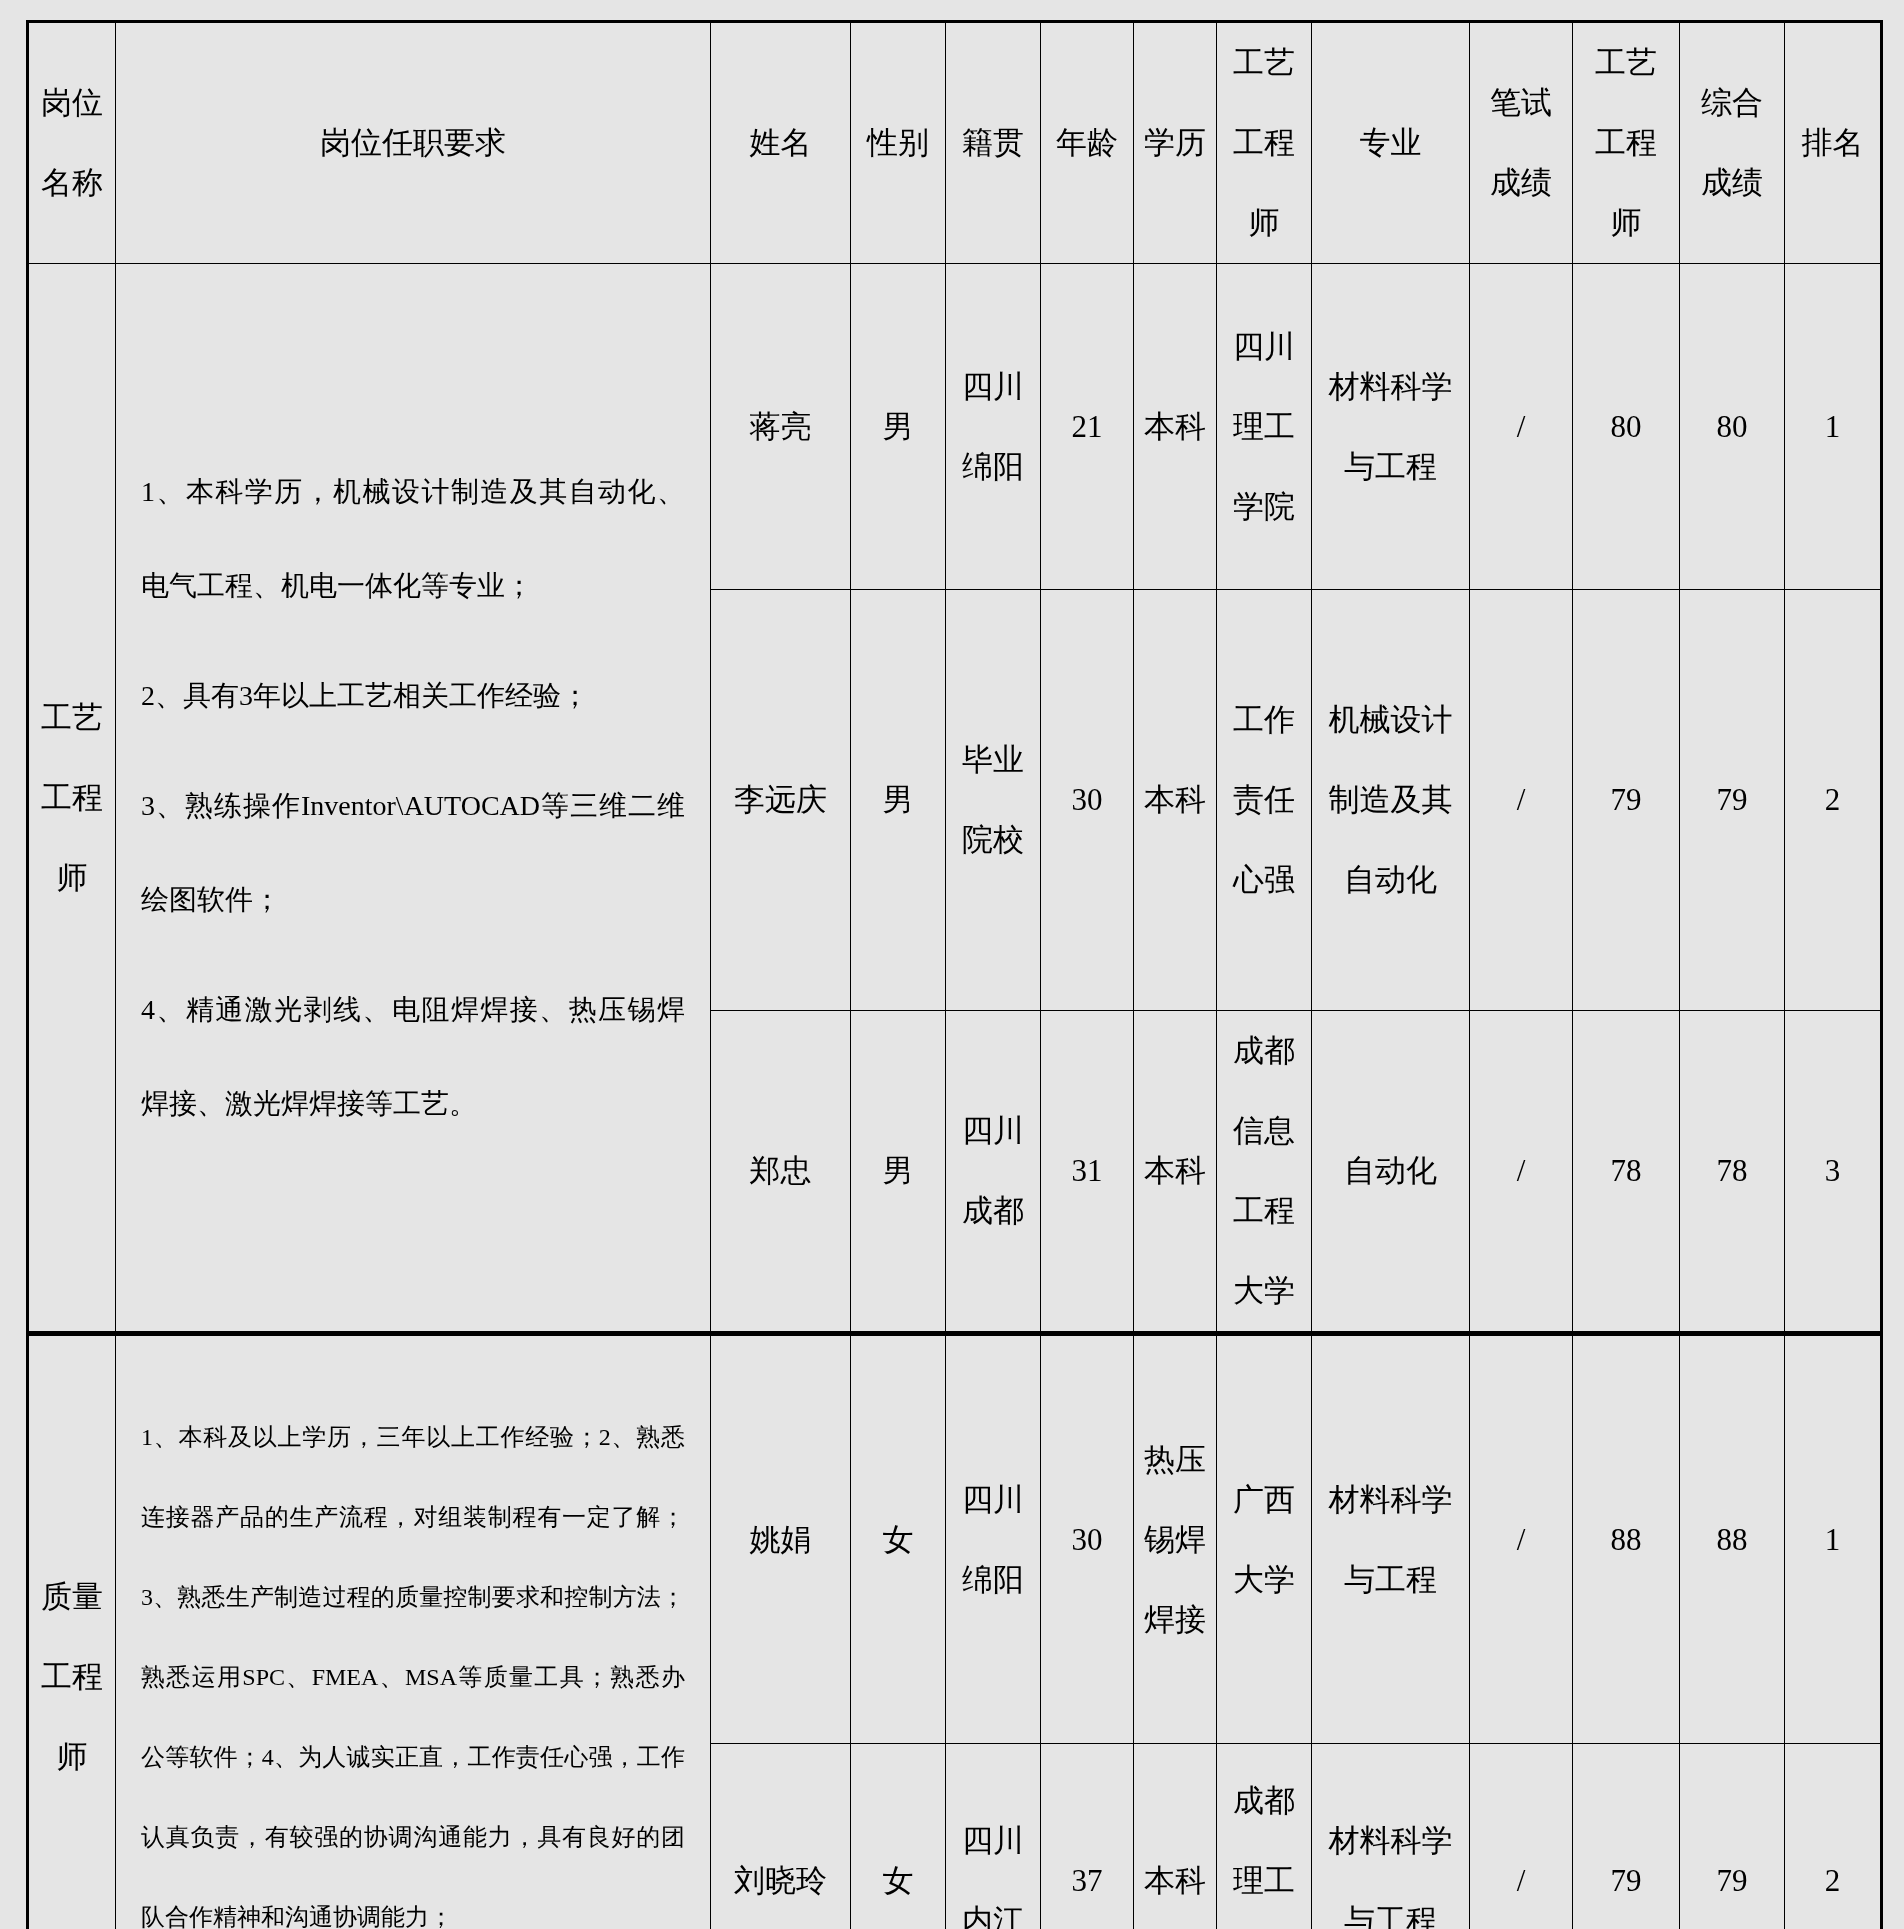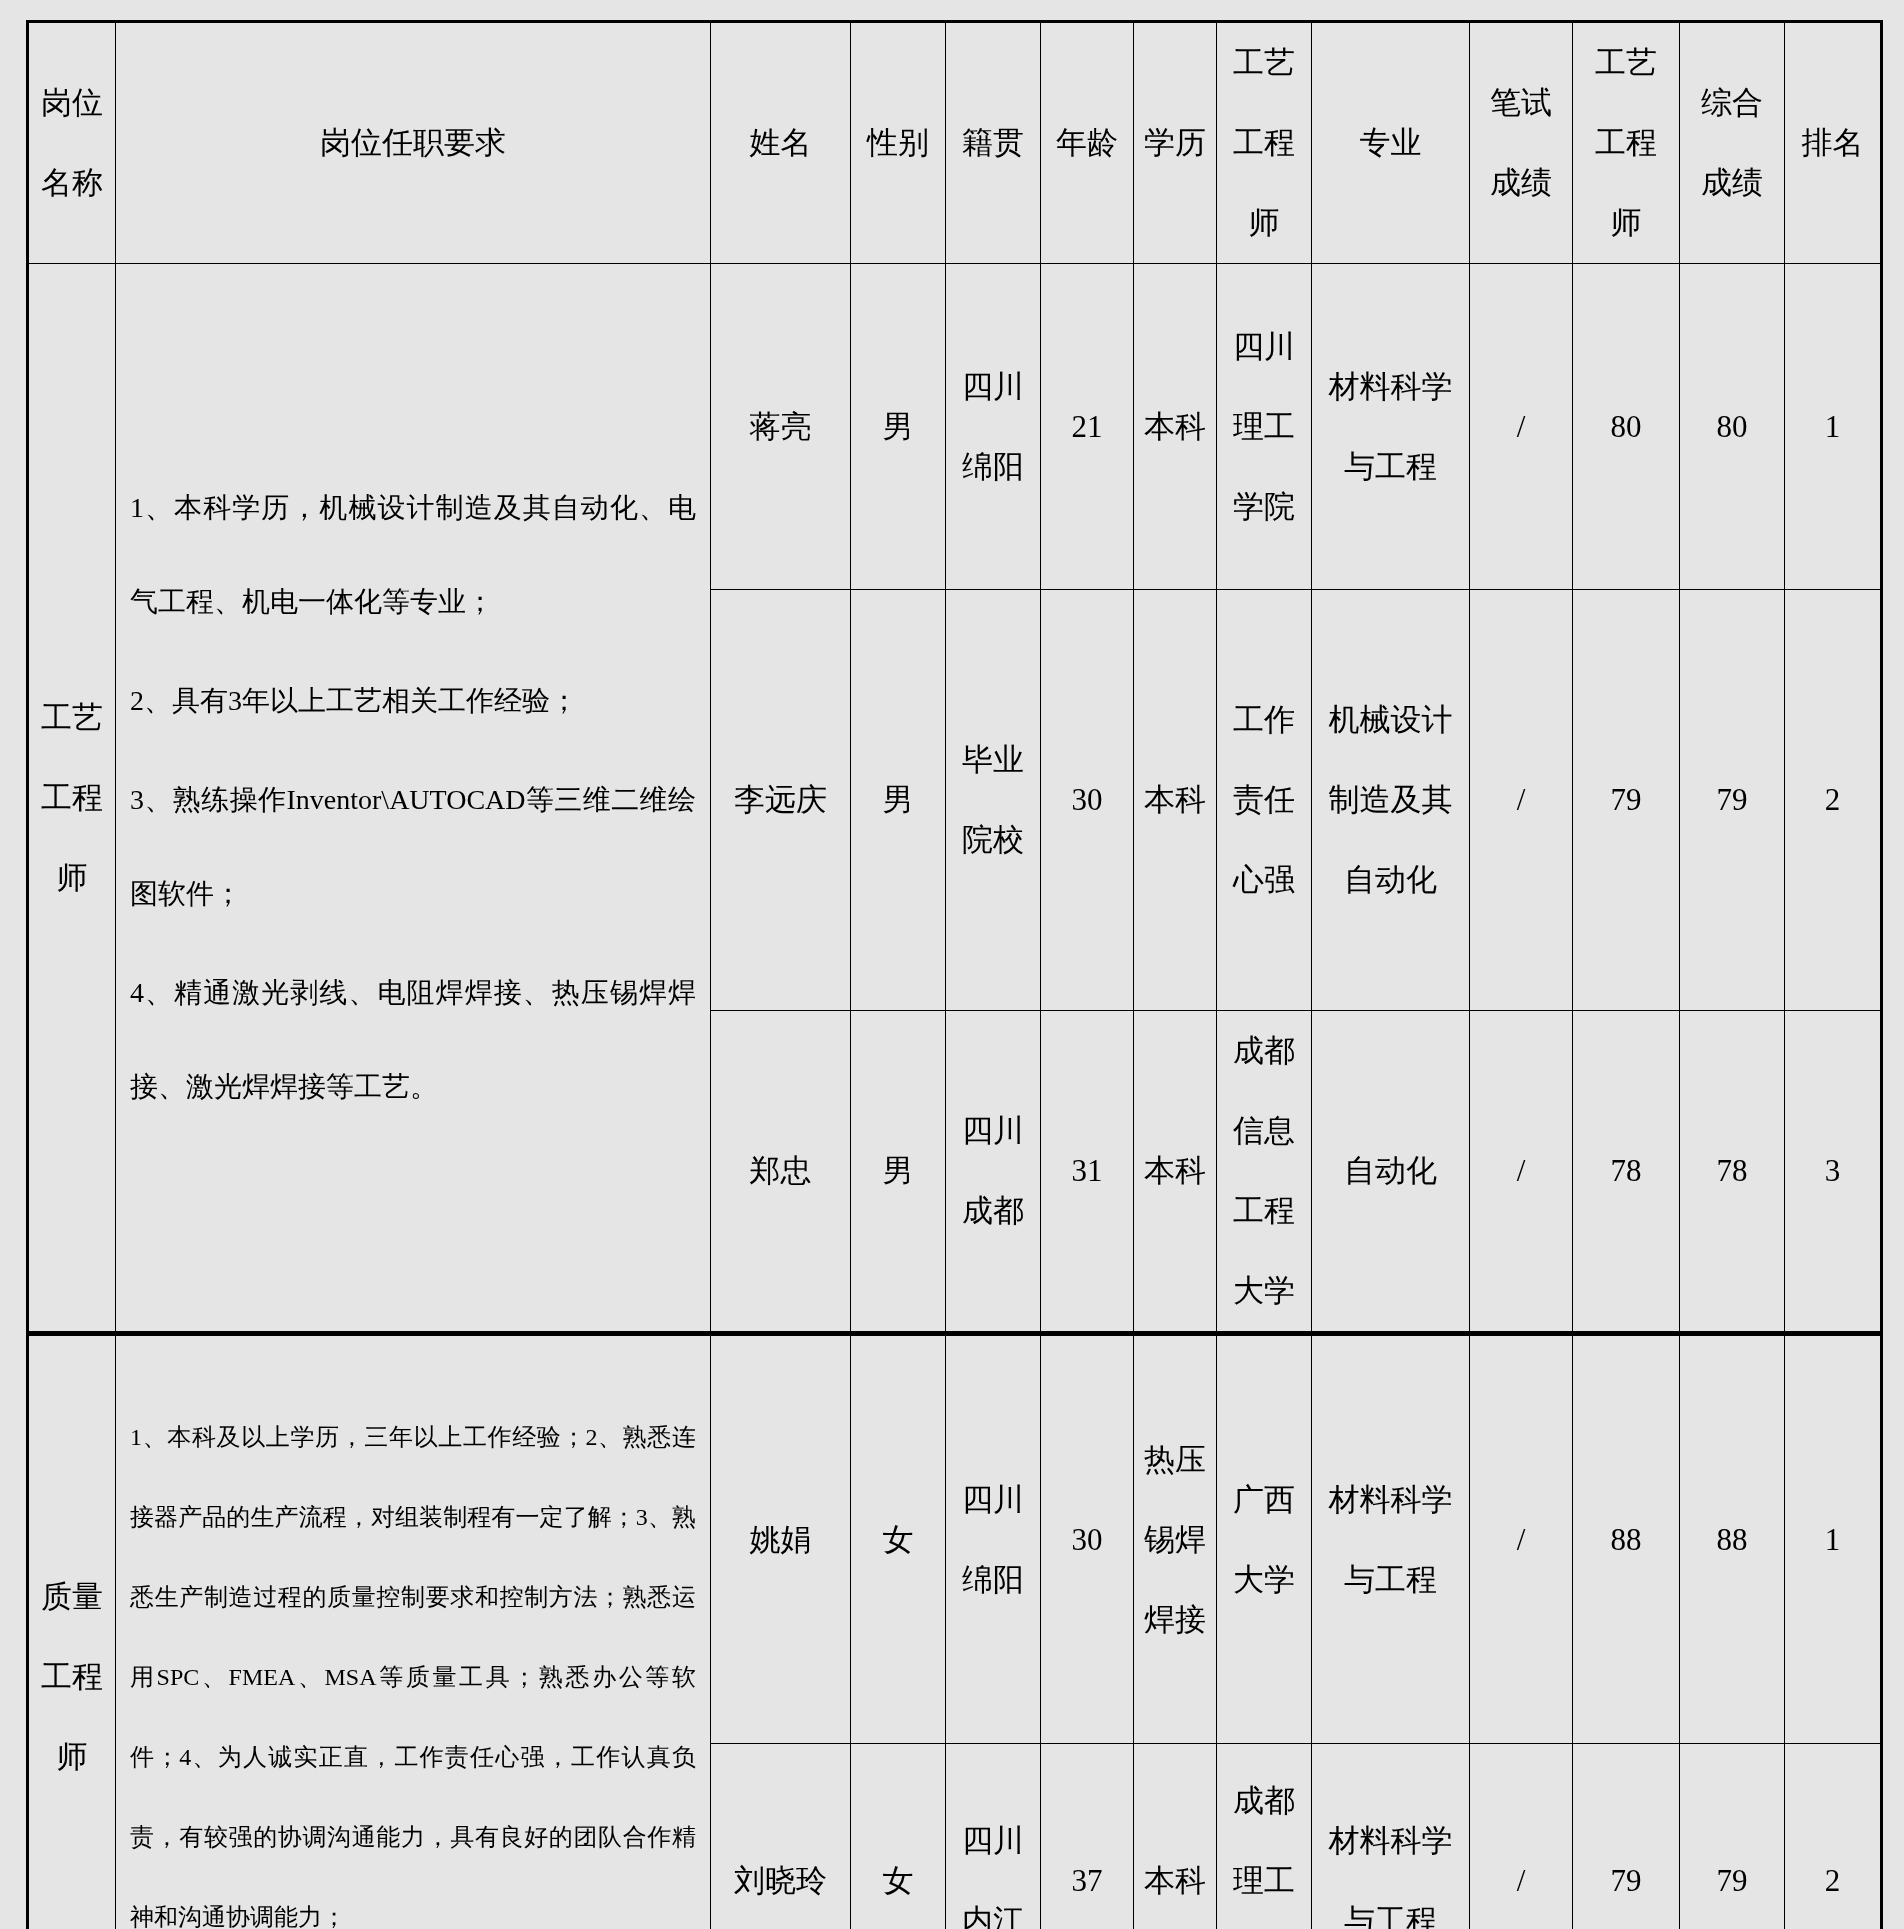--- a/index.html
+++ b/index.html
@@ -40,21 +40,21 @@
     word-break: break-word;
   }
   
   tr.section-start td { border-top: 5.4px solid #000000; }
 
   td.req-cell {
     text-align: justify;
     padding: 0 12.7px;
   }
   td.req-cell p {
-    margin: 5px;
+    margin: 16px;
     text-align: justify;
   }
   td.req-cell.req1 p { line-height: 94px; font-size: 28px; }
   td.req-cell.req2 p { line-height: 80px;  font-size: 24px; }
 
   th { line-height: 72px; }
 </style>
 </head>
 <body>
 

